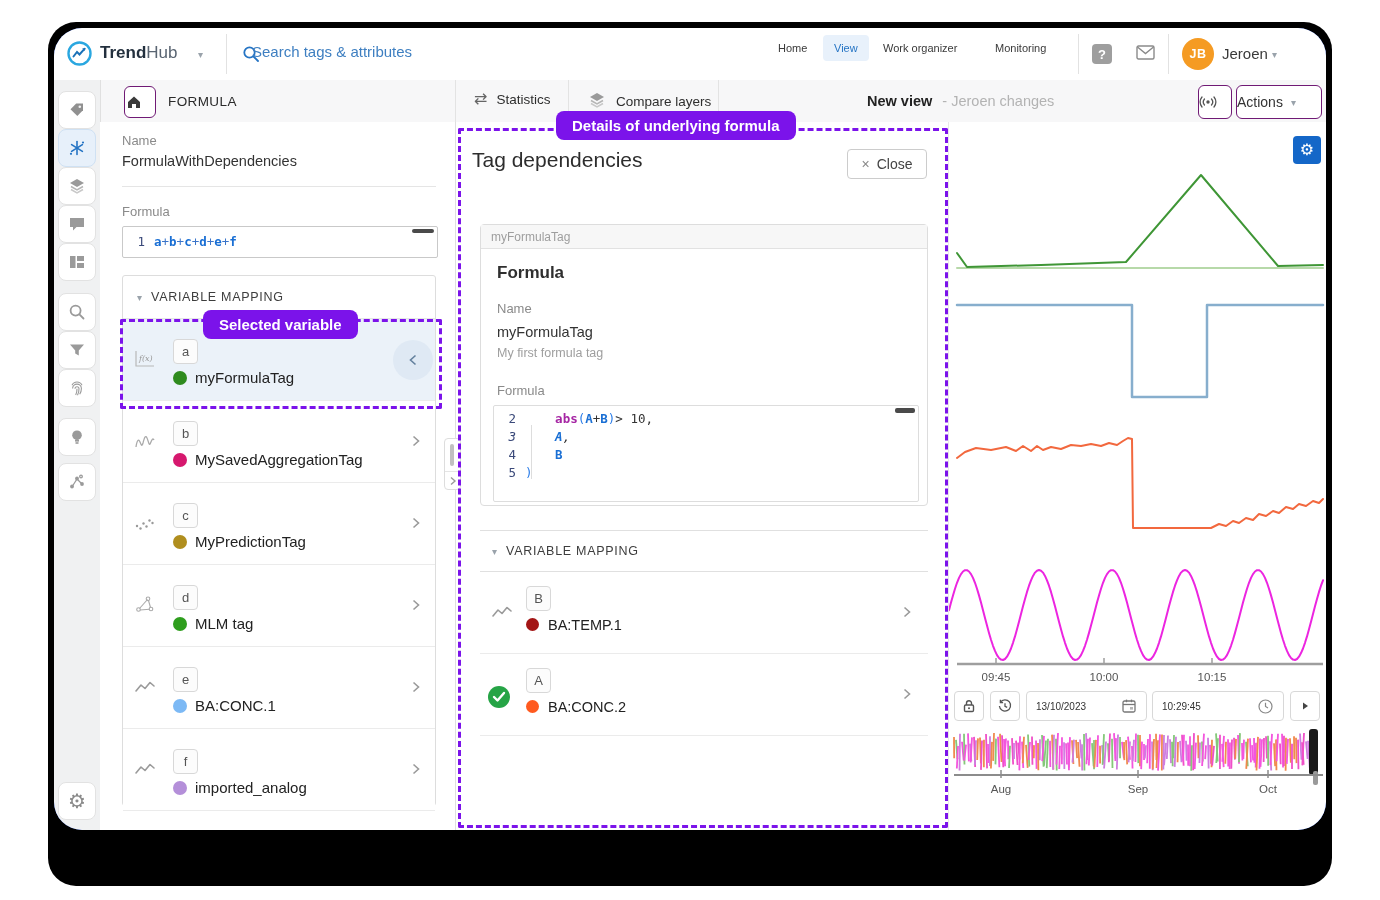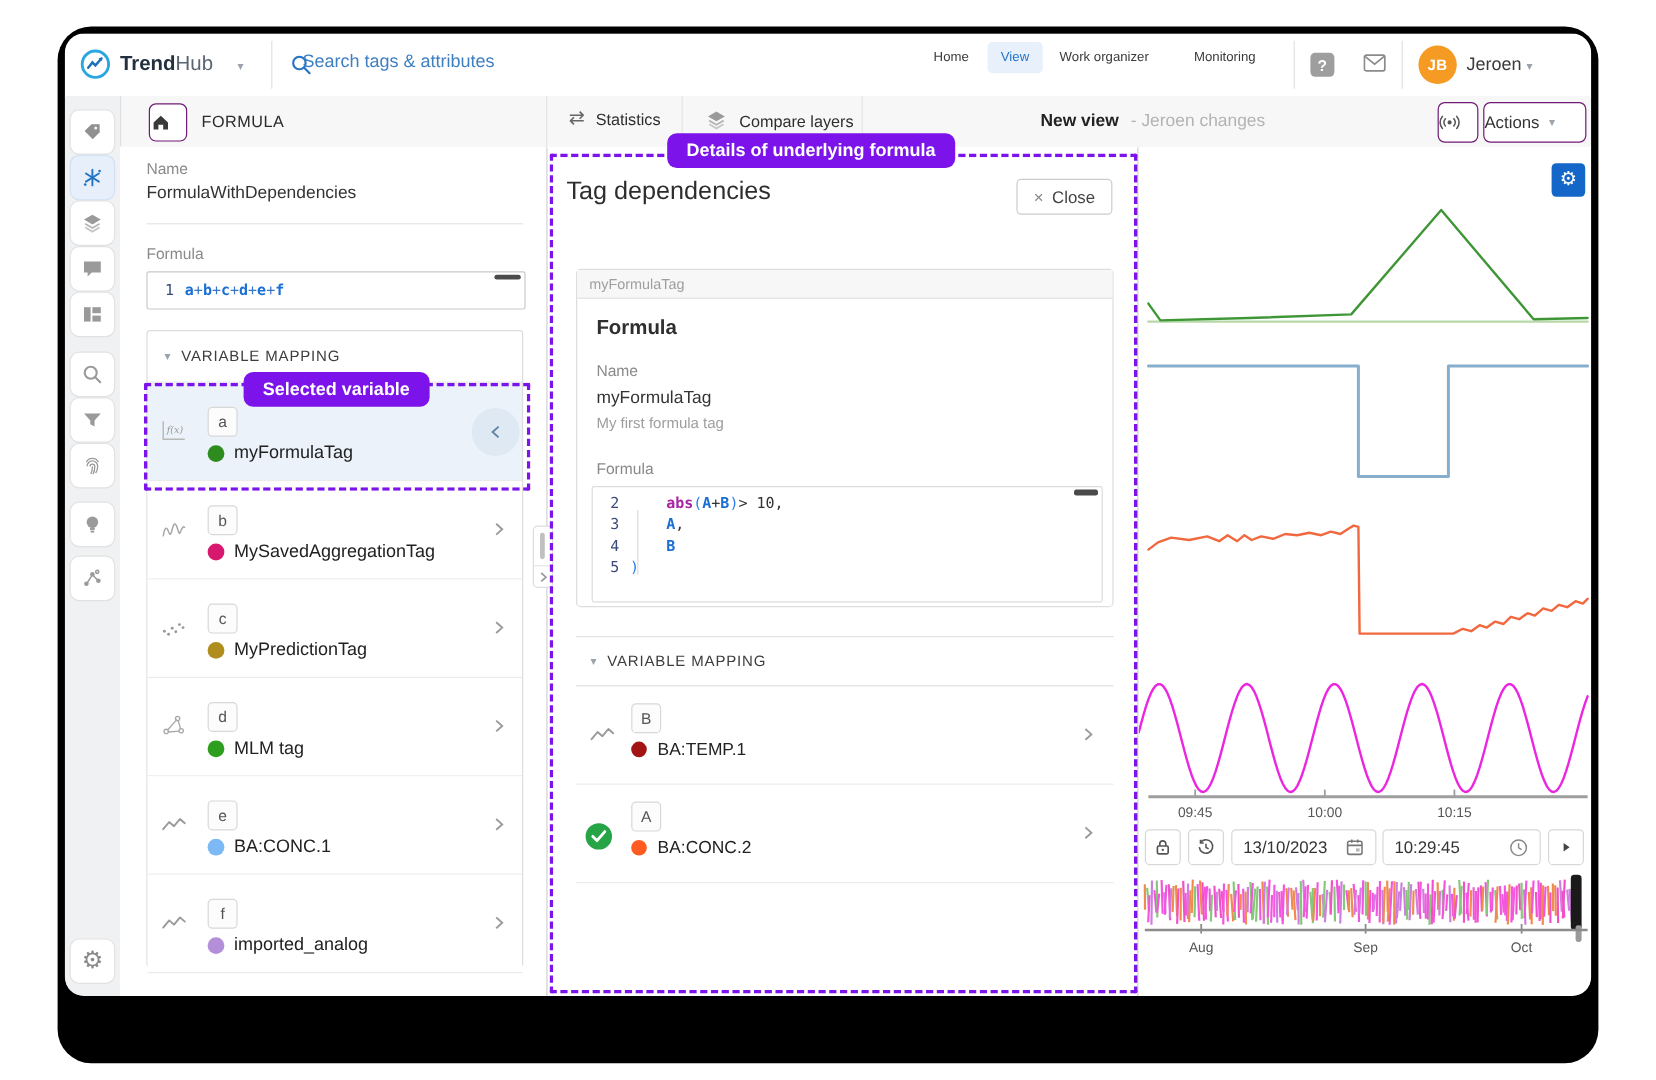--- a/index.html
+++ b/index.html
@@ -1,20 +1,20 @@
 <!DOCTYPE html>
 <html><head>
 <meta charset="utf-8">
 <style>
   html,body{margin:0;padding:0}
   body{width:1380px;height:900px;position:relative;overflow:hidden;background:#fff;
        font-family:"Liberation Sans",sans-serif;color:#333;-webkit-font-smoothing:antialiased}
   .abs{position:absolute}
   .frame{position:absolute;left:48px;top:22px;width:1284px;height:864px;background:#000;border-radius:28px}
-  .app{position:absolute;left:54px;top:28px;width:1272px;height:802px;background:#404040;border-radius:16px;overflow:hidden}
+  .app{position:absolute;left:54px;top:28px;width:1272px;height:802px;background:#1d4ed8;border-radius:28px;overflow:hidden}
   
   .navbar{position:absolute;left:0;top:0;width:1272px;height:52px;background:#fff;border-bottom:1px solid #e4e4e4}
   .vdiv{position:absolute;top:6px;width:1px;height:40px;background:#e2e2e2}
   .brand-bold{font-weight:bold;color:#23303e;font-size:17px}
   .brand-light{color:#5a6572;font-size:17px}
   .caret{color:#9aa3ab;font-size:10px}
   .search-input{border:none;outline:none;font-size:15px;color:#3e7fc1;width:300px;background:transparent;font-family:"Liberation Sans",sans-serif}
   .search-input::placeholder{color:#3e7fc1;opacity:1}
   .nav-link{position:absolute;top:14px;font-size:11px;color:#3a3a3a;cursor:pointer}
   .nav-pill{background:#e8f1fb;color:#2574c4;border-radius:4px;padding:7px 11px;top:7px}
@@ -75,21 +75,21 @@
   .map-row{position:relative;width:448px;height:81px;border-bottom:1px solid #ebebeb;cursor:pointer}
   .check-circle{position:absolute;left:8px;top:32px;width:22px;height:22px;border-radius:50%;background:#26a446;
                 display:flex;align-items:center;justify-content:center}
   
   .chart-col{position:absolute;left:894px;top:94px;width:378px;height:708px;background:#fff;border-left:1px solid #e8e8e8;box-sizing:border-box}
   .gear-btn{position:absolute;left:344px;top:14px;width:28px;height:28px;background:#1467c8;border-radius:4px;
             display:flex;align-items:center;justify-content:center;cursor:pointer}
   .ctl-btn{position:absolute;top:569px;width:30px;height:30px;background:#fff;border:1px solid #d8d8d8;border-radius:4px;
            display:flex;align-items:center;justify-content:center;box-sizing:border-box;cursor:pointer}
   .ctl-field{position:absolute;top:569px;height:30px;background:#fff;border:1px solid #d8d8d8;border-radius:4px;
-             display:flex;align-items:center;justify-content:space-between;padding:0 9px;box-sizing:border-box;font-size:14px;color:#333;cursor:pointer}
+             display:flex;align-items:center;justify-content:space-between;padding:0 9px;box-sizing:border-box;font-size:10px;color:#333;cursor:pointer}
   
   .resize-widget{position:absolute;left:390px;top:410px;width:17px;height:52px;background:#fff;border:1px solid #ddd;border-radius:4px;
                  z-index:30;box-sizing:border-box;cursor:pointer}
   .resize-thumb{position:absolute;left:5px;top:5px;width:4px;height:22px;background:#c0c0c0;border-radius:2px}
   .resize-chev{position:absolute;left:0;bottom:0;width:100%;height:17px;border-top:1px solid #e5e5e5;
                display:flex;align-items:center;justify-content:center}
   .icon-wrap{display:inline-flex;align-items:center;justify-content:center;line-height:0}
 </style>
 </head>
 <body>
@@ -443,21 +443,21 @@
       <div class="fieldset-head">myFormulaTag</div>
       <span class="abs" style="left:16px;top:38px;font-size:17px;font-weight:bold;color:#2f2f2f">Formula</span>
       <span class="abs lbl" style="left:16px;top:76px">Name</span>
       <span class="abs" style="left:16px;top:99px;font-size:14.5px;color:#333">myFormulaTag</span>
       <span class="abs" style="left:16px;top:121px;font-size:12.5px;color:#9e9e9e">My first formula tag</span>
       <span class="abs lbl" style="left:16px;top:158px">Formula</span>
       <div class="code-box" style="left:12px;top:180px;width:424px;height:95px;border-color:#ddd">
         <div id="dlg-code-lines" style="padding-top:5px;position:relative">
           <div class="abs" style="left:37px;top:19px;width:1px;height:54px;background:#ddd"></div>
             <div style="height: 18px; white-space: pre;"><span class="lineno">2</span><span class="tk-p">    </span><span class="tk-k">abs</span><span class="tk-b">(</span><span class="tk-v">A</span><span class="tk-p">+</span><span class="tk-v">B</span><span class="tk-b">)</span><span class="tk-p">&gt; 10,</span></div>
-            <div style="height: 18px; white-space: pre;"><span class="lineno">3</span><span class="tk-p">    </span><span class="tk-v">A</span><span class="tk-p">,</span></div>
+            <div style="height: 18px; white-space: pre; font-style: italic;"><span class="lineno">3</span><span class="tk-p">    </span><span class="tk-v">A</span><span class="tk-p">,</span></div>
             <div style="height: 18px; white-space: pre;"><span class="lineno">4</span><span class="tk-p">    </span><span class="tk-v">B</span></div>
             <div style="height: 18px; white-space: pre;"><span class="lineno">5</span><span class="tk-b">)</span></div>
           </div>
         <div class="hthumb" style="width:20px;height:5px"></div>
       </div>
     </div>
     <div class="sec-head">
       <span class="caret" style="margin:0 9px 0 12px">▾</span>
       <span class="vm-title">VARIABLE MAPPING</span>
     </div>

